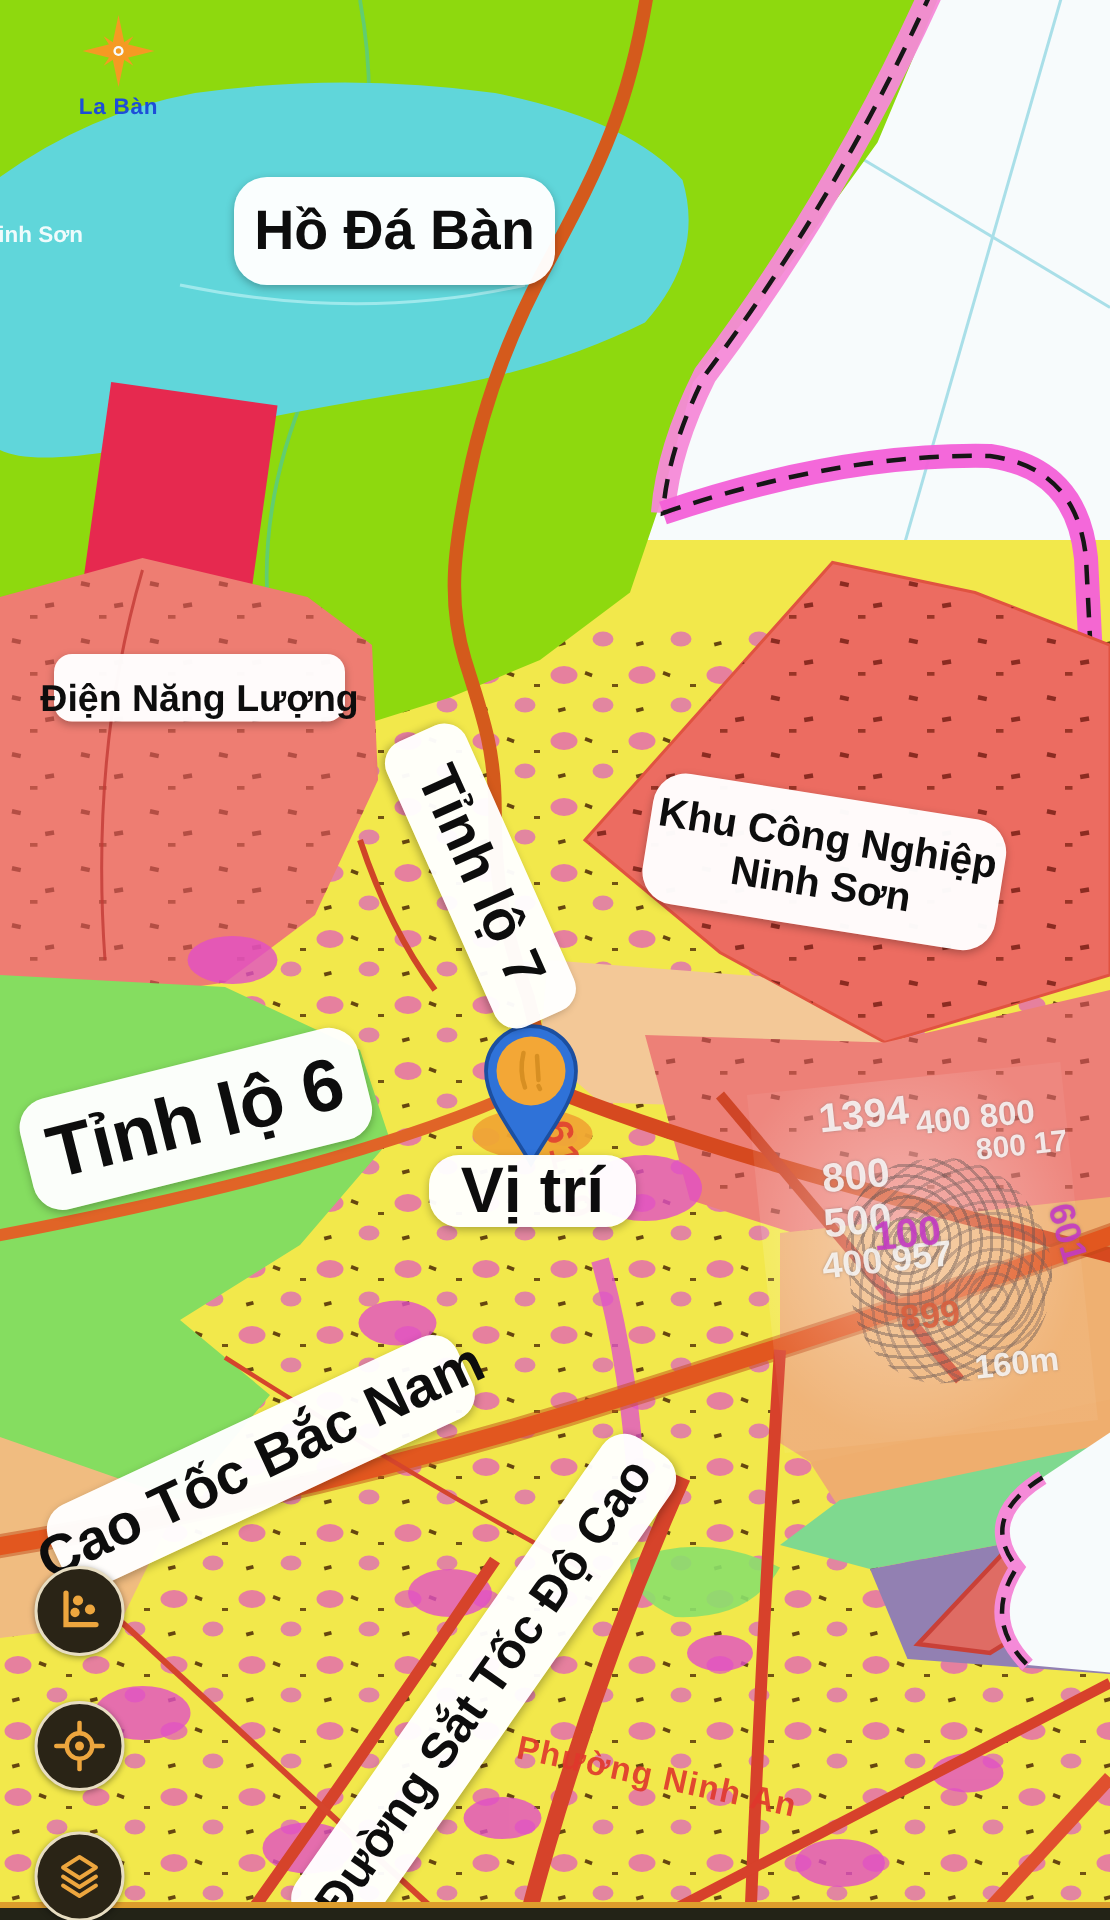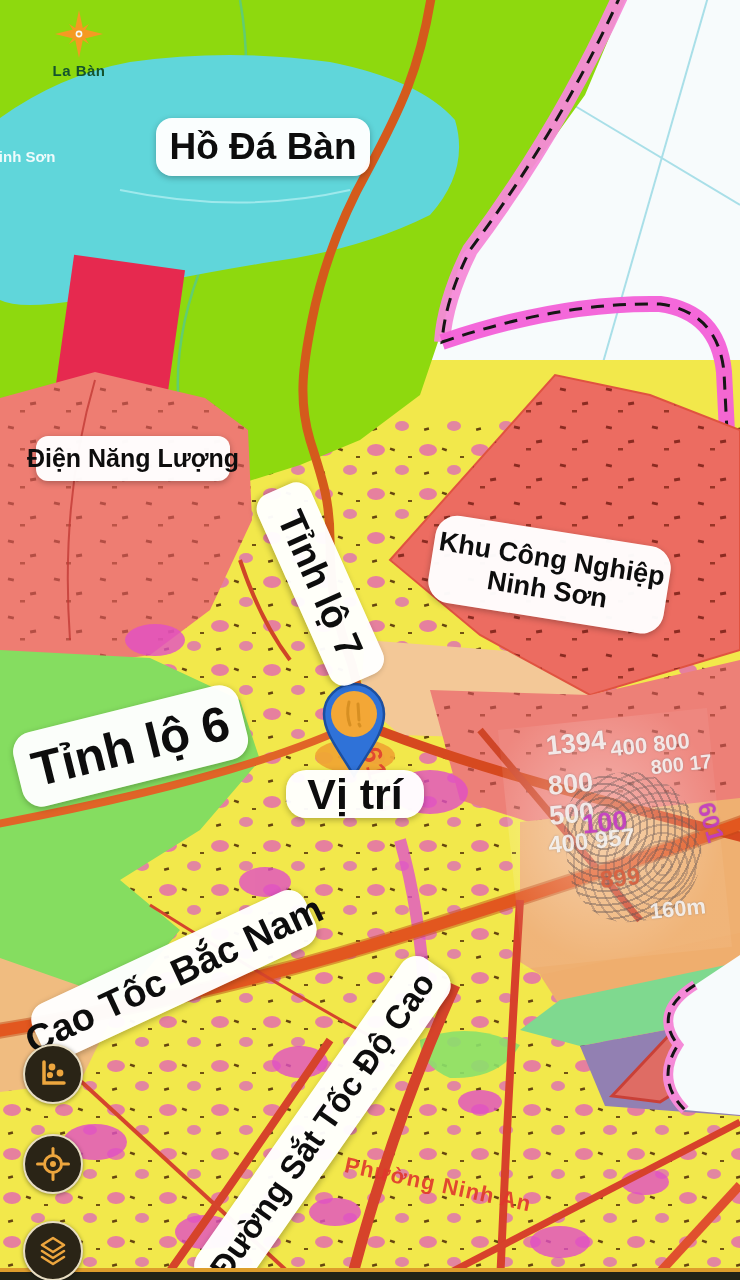--- a/index.html
+++ b/index.html
@@ -19,21 +19,21 @@
     transform-origin:left center;
   }
   .maptext{position:absolute;z-index:3;font-weight:700;transform-origin:left center;}
   .ctl-btn{
     position:absolute;z-index:9;left:23px;width:56px;height:56px;border-radius:50%;
     background:#2a2416;border:2px solid #e7ddc2;
     display:flex;align-items:center;justify-content:center;
     box-shadow:0 1px 4px rgba(0,0,0,.4);
   }
   #logo{position:absolute;left:24px;top:8px;z-index:8;width:110px;text-align:center;}
-  #logo .logo-text{font-size:15px;font-weight:700;color:#14532d;margin-top:-2px;letter-spacing:.5px;}
+  #logo .logo-text{font-size:15px;font-weight:700;color:#1d4ed8;margin-top:-2px;letter-spacing:.5px;}
   #watermark{
     position:absolute;left:498px;top:730px;width:210px;height:240px;z-index:2;
     transform:rotate(-6deg);transform-origin:0 0;
     background:radial-gradient(ellipse at 45% 45%, rgba(255,255,255,.42), rgba(255,255,255,.06) 72%);
   }
   #watermark span{position:absolute;font-weight:700;color:rgba(255,255,255,.82);
     text-shadow:0 0 2px rgba(120,110,110,.55);}
   #wm-scribble{position:absolute;left:55px;top:55px;width:135px;height:150px;opacity:.75;
     background-image:repeating-radial-gradient(circle at 30% 35%, rgba(95,82,82,.55) 0 2px, transparent 2px 7px),
                      repeating-radial-gradient(circle at 70% 65%, rgba(110,92,92,.45) 0 2px, transparent 2px 8px);
@@ -159,25 +159,25 @@
     <span style="left:148px;top:42px;font-size:20px;">800 17</span>
     <span style="left:44px;top:46px;font-size:27px;">800</span>
     <span style="left:42px;top:76px;font-size:27px;">500</span>
     <span style="left:38px;top:106px;font-size:24px;">400 957</span>
     <span style="left:74px;top:88px;font-size:27px;color:rgba(200,55,200,.85);">100</span>
     <span style="left:86px;top:146px;font-size:24px;color:rgba(222,95,60,.85);">899</span>
     <span style="left:132px;top:184px;font-size:22px;">160m</span>
     <span style="left:182px;top:100px;font-size:24px;color:rgba(200,55,200,.85);transform:rotate(80deg);">601</span>
   </div>
 
-  <div class="pill" style="left:156px;top:118px;width:214px;height:58px;font-size:37px;">
+  <div class="pill" style="left:156px;top:118px;width:214px;height:72px;font-size:37px;border-radius:22px;">
     <span>Hồ Đá Bàn</span>
   </div>
 
-  <div class="pill" style="left:36px;top:436px;width:194px;height:45px;font-size:25px;border-radius:12px;">
+  <div class="pill" style="left:36px;top:436px;width:194px;height:45px;font-size:25px;border-radius:12px;align-items:flex-end;">
     <span>Điện Năng Lượng</span>
   </div>
 
   <div class="pill" style="left:278px;top:460px;width:208px;height:58px;font-size:38px;transform:rotate(66deg);">
     <span>Tỉnh lộ 7</span>
   </div>
 
   <div class="pill" style="left:432px;top:512px;width:238px;height:88px;font-size:27px;line-height:1.15;transform:rotate(9deg);border-radius:22px;flex-direction:column;">
     <span>Khu Công Nghiệp</span>
     <span>Ninh Sơn</span>

